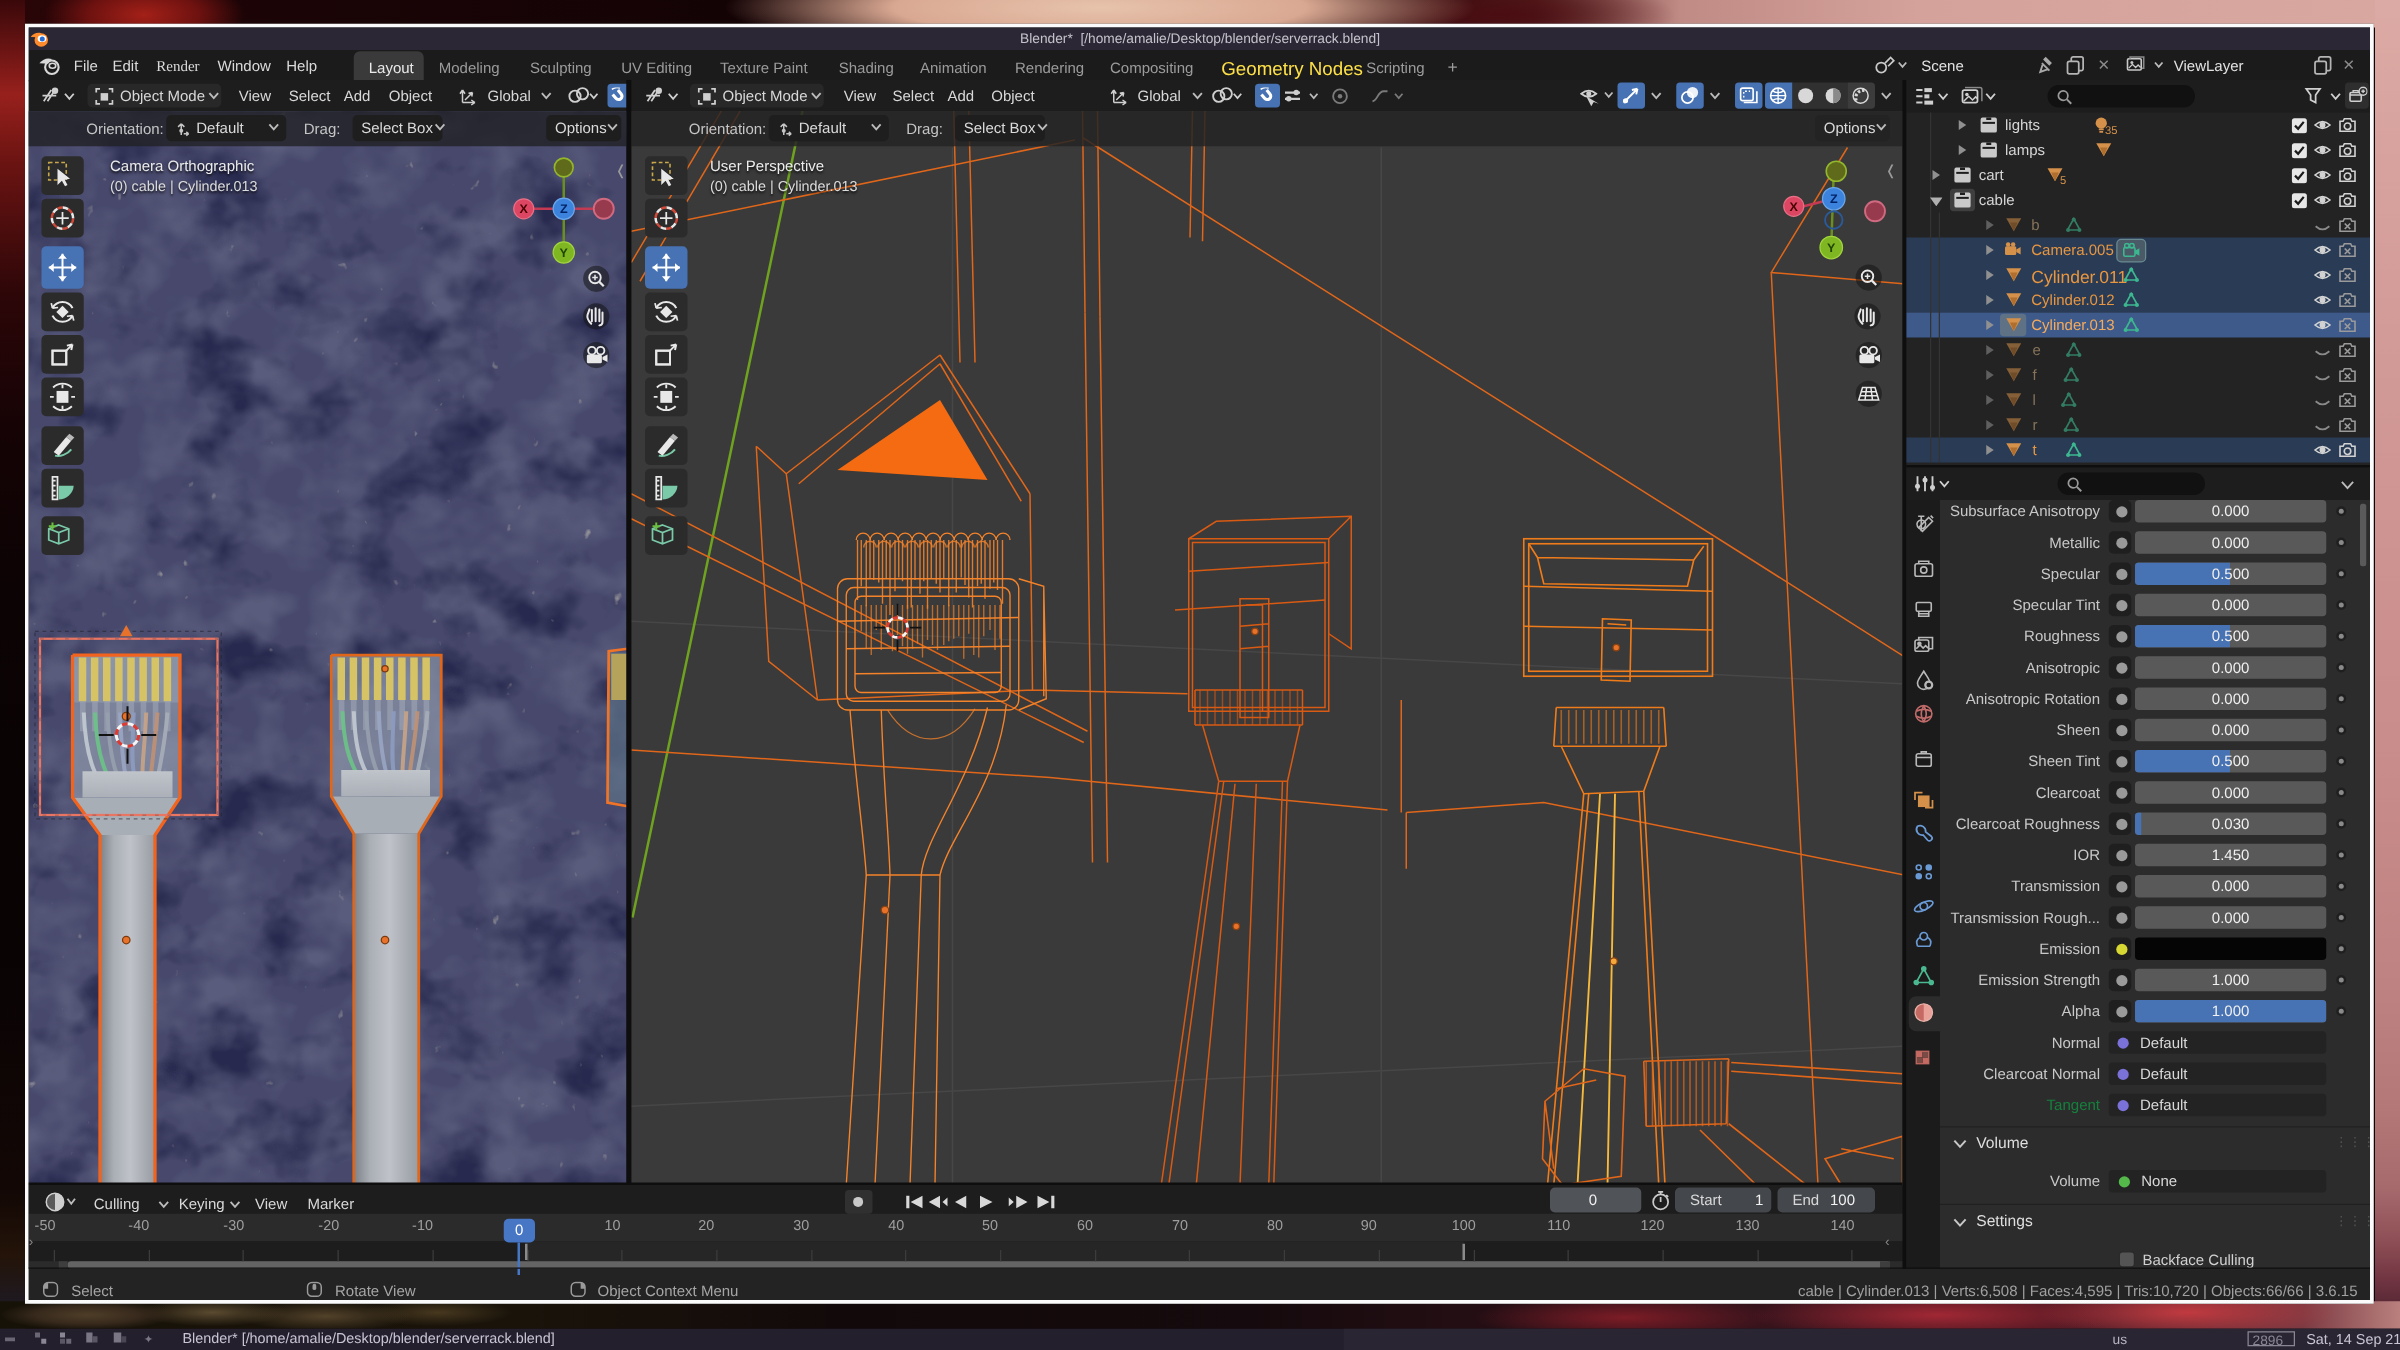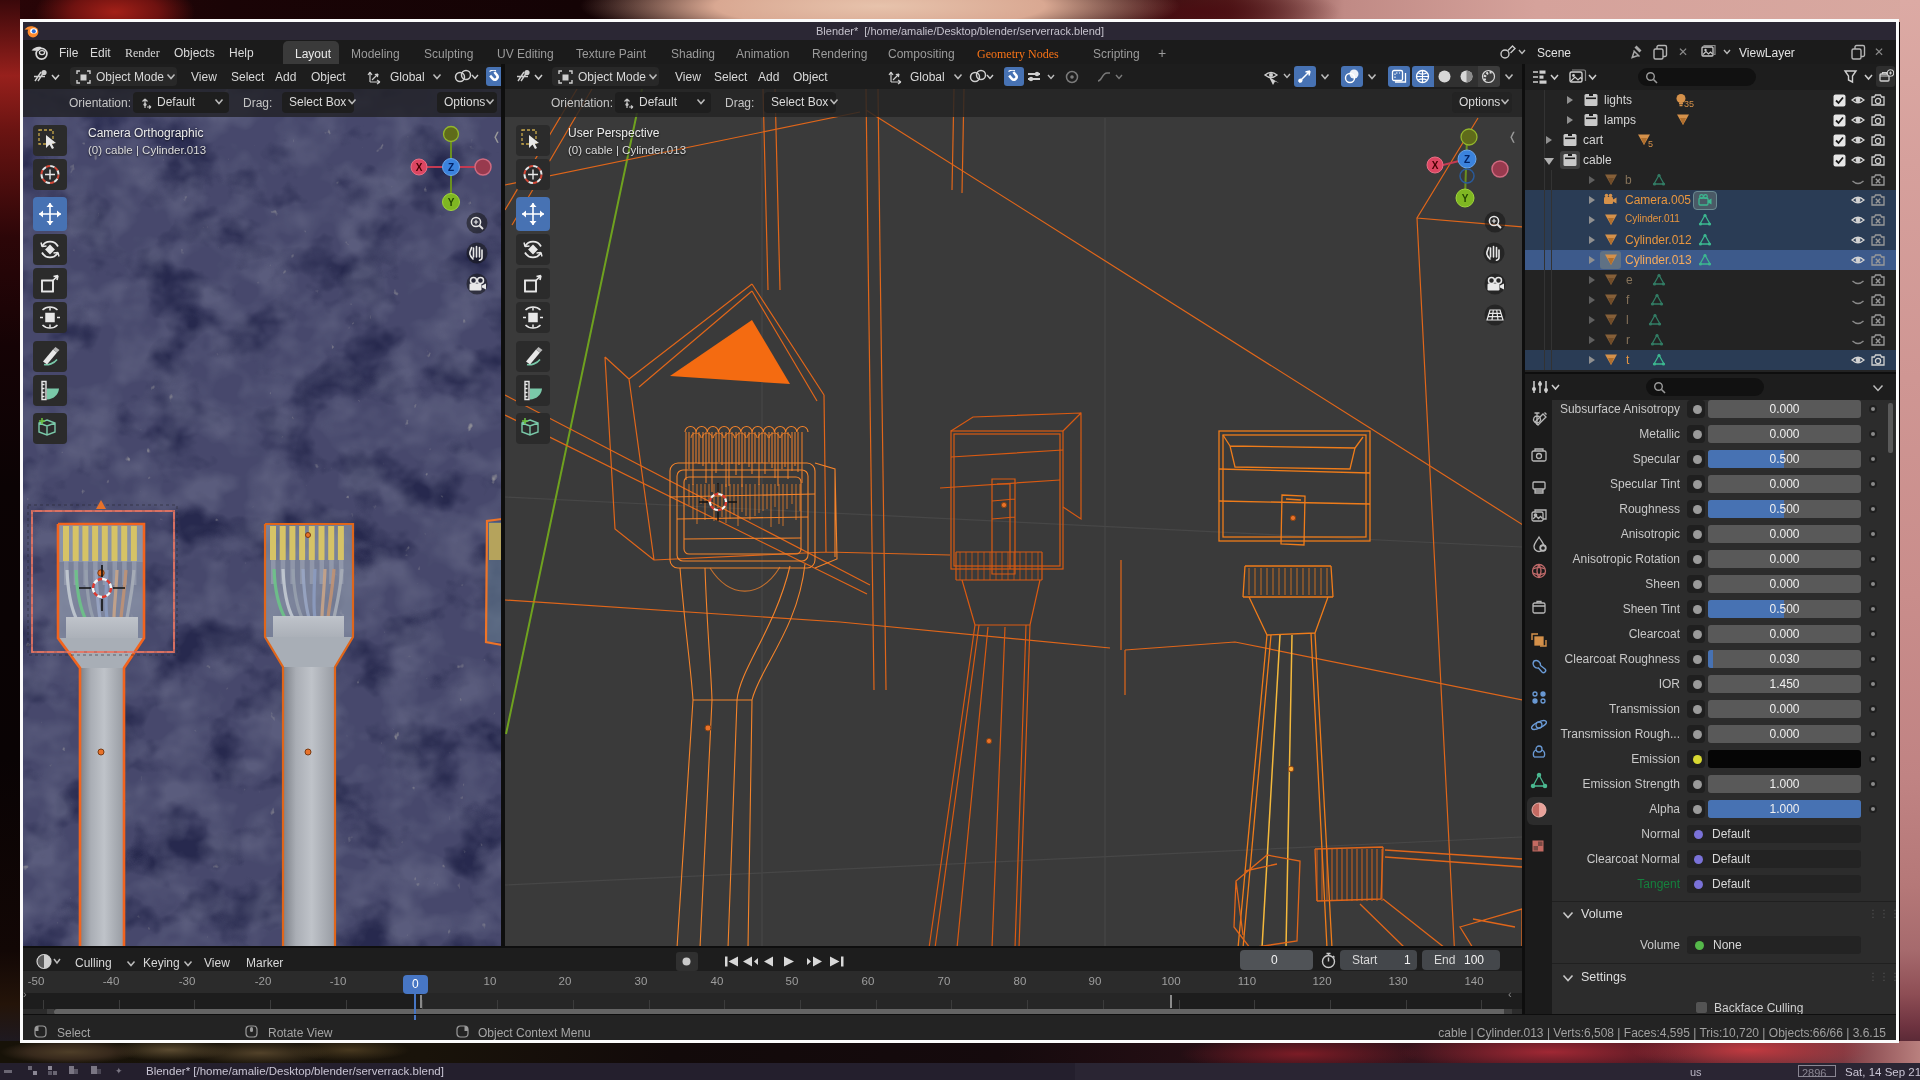--- a/index.html
+++ b/index.html
@@ -68,34 +68,34 @@
 <div class="abs" style="left:23px;top:40px;width:1873px;height:25px;background:#1b1b1b;"></div>
 
 <svg class="abs" style="left:31px;top:44px;" width="18" height="17" viewBox="0 0 18 17">
  <path d="M0.5 6.5 C3.5 3 7 2 10.5 3.2 L7.5 7 Z" fill="#d8d8d8"></path>
  <circle cx="10.5" cy="9.8" r="5.4" fill="none" stroke="#d8d8d8" stroke-width="1.7"></circle>
  <ellipse cx="11" cy="8.6" rx="2.6" ry="2" fill="none" stroke="#d8d8d8" stroke-width="1.3"></ellipse>
 </svg>
 <div class="abs txt" style="left:59px;top:46px;color:#dadada;font-size:12px;">File</div>
 <div class="abs txt" style="left:90px;top:46px;color:#dadada;font-size:12px;">Edit</div>
 <div class="abs txt" style="left:125px;top:46px;color:#dadada;font-size:12px;font-family:Liberation Serif, serif;">Render</div>
-<div class="abs txt" style="left:174px;top:46px;color:#dadada;font-size:12px;">Objects</div>
+<div class="abs txt" style="left:174px;top:46px;color:#dadada;font-size:12px;">Window</div>
 <div class="abs txt" style="left:229px;top:46px;color:#dadada;font-size:12px;">Help</div>
 
 <div class="abs" style="left:283px;top:41px;width:56px;height:24px;background:#3a3a3a;border-radius:5px 5px 0 0;"></div>
 <div class="abs txt" style="left:295px;top:47px;color:#eaeaea;font-size:12px;">Layout</div>
 <div class="abs txt" style="left:351px;top:47px;color:#9b9b9b;font-size:12px;">Modeling</div>
 <div class="abs txt" style="left:424px;top:47px;color:#9b9b9b;font-size:12px;">Sculpting</div>
 <div class="abs txt" style="left:497px;top:47px;color:#9b9b9b;font-size:12px;">UV Editing</div>
 <div class="abs txt" style="left:576px;top:47px;color:#9b9b9b;font-size:12px;">Texture Paint</div>
 <div class="abs txt" style="left:671px;top:47px;color:#9b9b9b;font-size:12px;">Shading</div>
 <div class="abs txt" style="left:736px;top:47px;color:#9b9b9b;font-size:12px;">Animation</div>
 <div class="abs txt" style="left:812px;top:47px;color:#9b9b9b;font-size:12px;">Rendering</div>
 <div class="abs txt" style="left:888px;top:47px;color:#9b9b9b;font-size:12px;">Compositing</div>
-<div class="abs txt" style="left:977px;top:47px;color:#f97316;font-size:12px;font-family:Liberation Serif, serif;">Geometry Nodes</div>
+<div class="abs txt" style="left:977px;top:47px;color:#fde047;font-size:15px;">Geometry Nodes</div>
 <div class="abs txt" style="left:1093px;top:47px;color:#9b9b9b;font-size:12px;">Scripting</div>
 <div class="abs txt" style="left:1158px;top:45px;color:#9b9b9b;font-size:14px;">+</div>
 
 <svg class="abs" style="left:1497px;top:43px;" width="34" height="18" viewBox="0 0 34 18">
  <circle cx="8" cy="11" r="4" fill="none" stroke="#c9c9c9" stroke-width="1.4"></circle>
  <path d="M11 7.5 L15.5 3 l2.5 2.5 L13.5 10" fill="none" stroke="#c9c9c9" stroke-width="1.4"></path>
  <path d="M22 7 l3 3.5 l3 -3.5" stroke="#bbb" stroke-width="1.4" fill="none"></path>
 </svg>
 <div class="abs txt" style="left:1537px;top:46px;color:#e2e2e2;font-size:12px;">Scene</div>
 <svg class="abs" style="left:1630px;top:44px;" width="16" height="17" viewBox="0 0 16 17">
@@ -876,21 +876,21 @@
 <svg class="abs" style="left:1871px;top:194px;" width="14" height="12">
       <use href="#i-camx"></use>
     </svg>
 
 <svg class="abs" style="left:1588px;top:215px;" width="8" height="10">
       <use href="#i-arr"></use>
     </svg>
 <svg class="abs" style="left:1604px;top:213px;" width="14" height="13">
       <use href="#i-mesh"></use>
     </svg>
-<div class="abs txt" style="left:1625px;top:213px;color:#e8963f;font-size:10px;">Cylinder.011</div>
+<div class="abs txt" style="left:1625px;top:213px;color:#e8963f;font-size:14px;">Cylinder.011</div>
 <svg class="abs" style="left:1698px;top:213px;" width="14" height="14">
       <use href="#i-data"></use>
     </svg>
 <svg class="abs" style="left:1851px;top:214px;" width="14" height="12">
       <use href="#i-eye"></use>
     </svg>
 <svg class="abs" style="left:1871px;top:214px;" width="14" height="12">
       <use href="#i-camx"></use>
     </svg>
 

